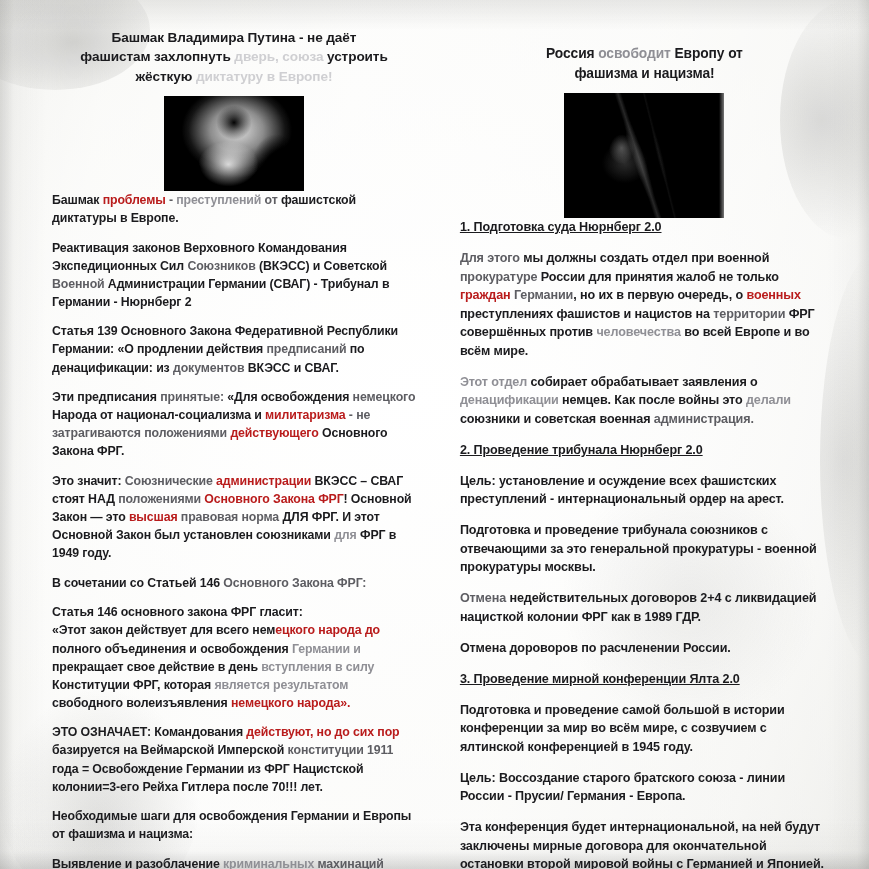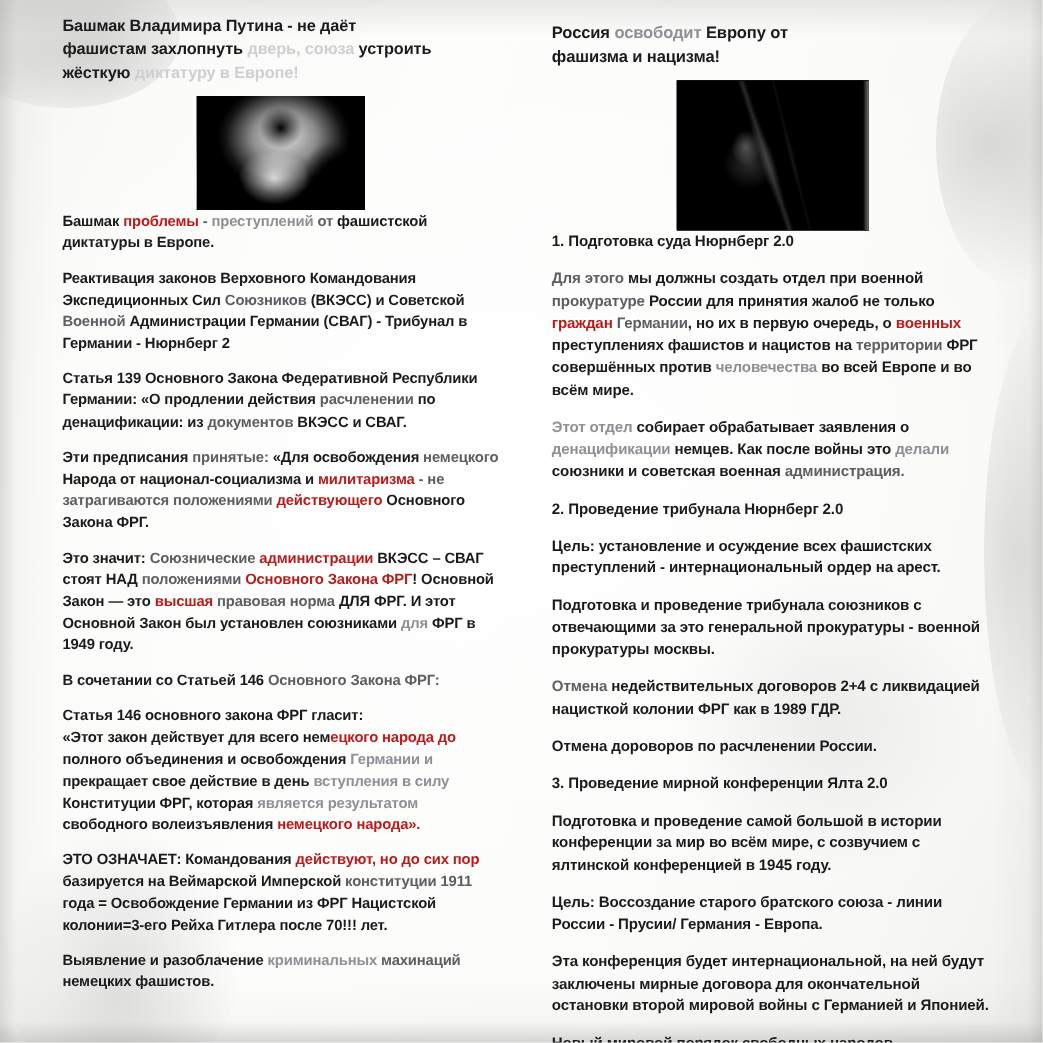--- a/index.html
+++ b/index.html
@@ -49,28 +49,29 @@
     position: absolute;
     inset: 0;
     display: flex;
     z-index: 3;
   }
   .column {
     box-sizing: border-box;
     position: relative;
   }
   #left-column  { width: 52%; padding: 12px 36px 10px 52px; }
-  #right-column { width: 48%; padding: 18px 40px 10px 8px; }
+  #right-column { width: 48%; padding: 28px 40px 10px 8px; }
 
   .col-heading {
+    text-align: center;
     font-weight: bold;
     font-size: 13.6px;
     line-height: 1.42;
     color: #17171a;
-    margin: 0 0 8px 0;
+    margin: 16px 0 8px 0;
     letter-spacing: -0.1px;
   }
   #right-column .col-heading { font-size: 13.8px; margin-bottom: 6px; }
 
   .photo-wrap { display: flex; justify-content: center; }
   .photo {
     position: relative;
     overflow: hidden;
     filter: contrast(1.25) grayscale(1);
   }
@@ -115,21 +116,21 @@
 
   .body-block {
     font-size: 12.35px;
     line-height: 1.465;
     font-weight: bold;
     color: #1b1b1e;
     margin: 0 0 11.5px 0;
     letter-spacing: -0.12px;
   }
   #right-column .body-block { font-size: 12.6px; line-height: 1.47; margin-bottom: 12.5px; }
-  .numbered { margin-bottom: 12.5px; }
+  .numbered { margin-bottom: 12.5px; text-decoration: underline; }
 
   
   .f0 { color: #1b1b1e; }
   .f1 { color: #5d5d62; font-weight: bold; }
   .f2 { color: #8f8f95; font-weight: bold; }
   .f3 { color: #b91c1c; font-weight: bold; }
   .f4 { color: #cfcfd2; font-weight: bold; }
 </style>
 </head>
 <body>
@@ -150,26 +151,27 @@
 
       <div class="col-heading" id="left-heading"><span class="f0">Башмак Владимира Путина - не даёт</span><br><span class="f0">фашистам захлопнуть</span><span class="f4"> дверь, союза</span><span class="f0"> устроить</span><br><span class="f0">жёсткую</span><span class="f4"> диктатуру в Европе!</span></div>
 
       <div class="photo-wrap">
         <div class="photo" id="photo-left"></div>
       </div>
 
       <div id="left-blocks">
           <p class="body-block"><span class="f0">Башмак </span><span class="f3">проблемы</span><span class="f1"> - </span><span class="f2">преступлений</span><span class="f1"> от </span><span class="f0">фашистской диктатуры в Европе.</span></p>
           <p class="body-block"><span class="f0">Реактивация законов Верховного Командования </span><span class="f0">Экспедиционных Сил </span><span class="f1">Союзников</span><span class="f0"> (ВКЭСС) и Советской </span><span class="f1">Военной</span><span class="f0"> Администрации Германии (СВАГ)  - Трибунал в Германии - Нюрнберг 2</span></p>
-          <p class="body-block"><span class="f0">Статья 139 Основного Закона Федеративной Республики Германии: «О продлении действия </span><span class="f1">расчленении</span><span class="f0"> по денацификации: из </span><span class="f1">документов</span><span class="f0"> ВКЭСС и СВАГ.</span></p>
+          <p class="body-block"><span class="f0">Статья 139 Основного Закона Федеративной Республики Германии: «О продлении действия </span><span class="f1">предписаний</span><span class="f0"> по денацификации: из </span><span class="f1">документов</span><span class="f0"> ВКЭСС и СВАГ.</span></p>
           <p class="body-block"><span class="f0">Эти предписания </span><span class="f1">принятые:</span><span class="f0"> «Для освобождения </span><span class="f1">немецкого</span><span class="f0"> Народа от национал-социализма и </span><span class="f3">милитаризма</span><span class="f1"> - не затрагиваются положениями </span><span class="f3">действующего</span><span class="f0"> Основного Закона ФРГ.</span></p>
           <p class="body-block"><span class="f0">Это значит: </span><span class="f1">Союзнические </span><span class="f3">администрации</span><span class="f0"> ВКЭСС – СВАГ стоят НАД </span><span class="f1">положениями </span><span class="f3">Основного Закона ФРГ</span><span class="f0">! Основной Закон — это </span><span class="f3">высшая </span><span class="f1">правовая норма </span><span class="f0">ДЛЯ ФРГ. И этот Основной Закон был установлен союзниками </span><span class="f2">для</span><span class="f0"> ФРГ в 1949 году.</span></p>
           <p class="body-block"><span class="f0">В сочетании со Статьей 146 </span><span class="f1">Основного Закона ФРГ:</span></p>
           <p class="body-block"><span class="f0">Статья 146 основного закона ФРГ гласит:</span><br><span class="f0">«Этот закон действует для всего нем</span><span class="f3">ецкого народа до</span><span class="f0"> полного объединения и освобождения </span><span class="f2">Германии и</span><span class="f0"> прекращает свое действие в день </span><span class="f2">вступления в силу</span><span class="f0"> Конституции ФРГ, которая </span><span class="f2">является результатом</span><span class="f0"> свободного волеизъявления </span><span class="f3">немецкого народа».</span></p>
           <p class="body-block"><span class="f0">ЭТО ОЗНАЧАЕТ: Командования </span><span class="f3">действуют, но до сих пор</span><span class="f0"> базируется на Веймарской Имперской </span><span class="f1">конституции 1911</span><span class="f0"> года = Освобождение Германии из ФРГ Нацистской колонии=3-его Рейха Гитлера после 70!!! лет.</span></p>
+          <p class="body-block"><span class="f0">Необходимые шаги для освобождения Германии и Европы от фашизма и нацизма:</span></p>
           <p class="body-block"><span class="f0">Выявление и разоблачение </span><span class="f2">криминальных </span><span class="f1">махинаций</span><span class="f0"> немецких фашистов.</span></p>
         </div>
     </div>
 
     <div class="column" id="right-column">
 
       <div class="col-heading" id="right-heading"><span class="f0">Россия </span><span class="f2">освободит</span><span class="f0"> Европу от</span><br><span class="f0">фашизма и нацизма!</span></div>
 
       <div class="photo-wrap">
         <div class="photo" id="photo-right"></div>

